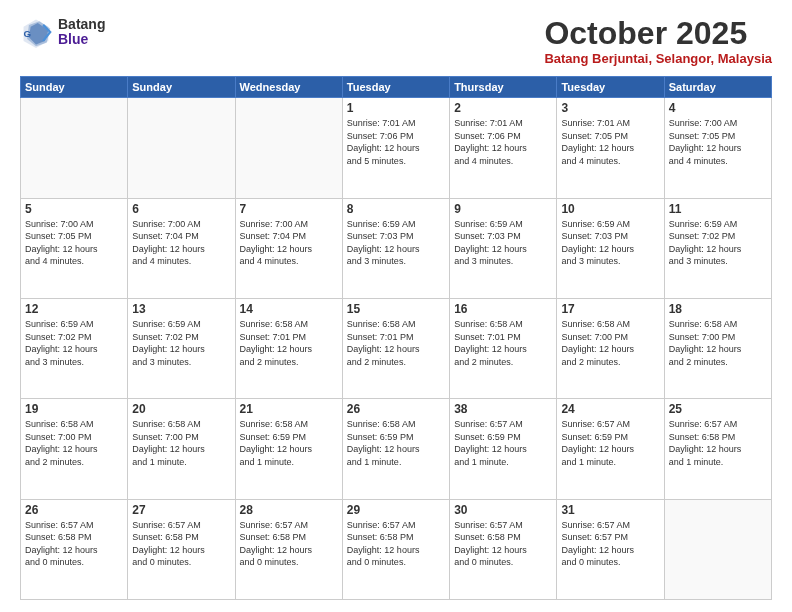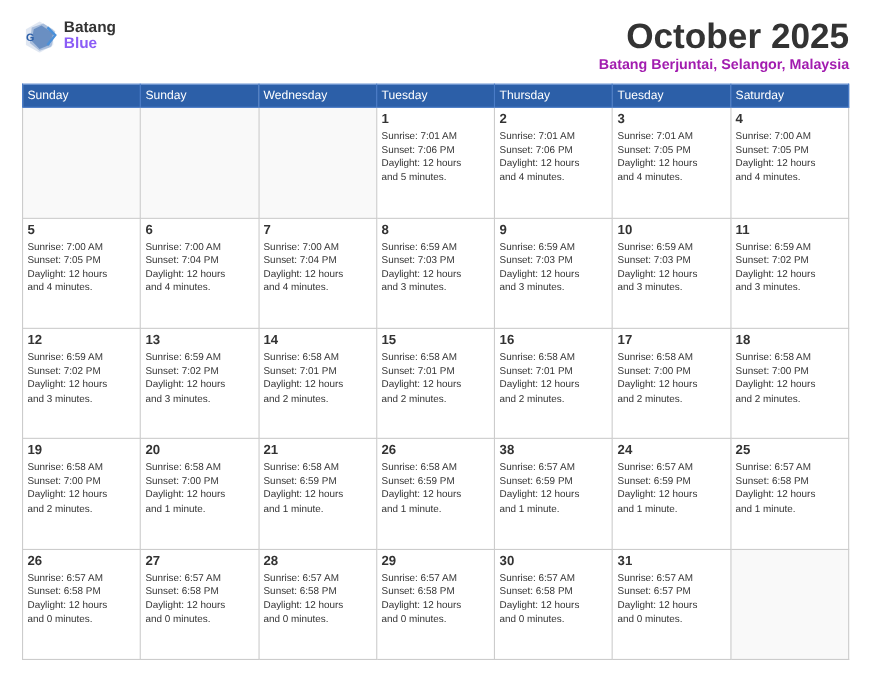--- a/index.html
+++ b/index.html
@@ -34,52 +34,51 @@
       line-height: 1.1;
     }
     .logo-general {
       font-size: 14px;
       font-weight: bold;
       color: #333;
     }
     .logo-blue {
       font-size: 14px;
       font-weight: bold;
-      color: #8b5cf6;
+      color: #4c1d95;
     }
     .logo-icon {
       width: 32px;
       height: 32px;
     }
     .title-block {
-      text-align: right;
     }
     .month-title {
       font-size: 32px;
       font-weight: bold;
       color: #333;
       line-height: 1.1;
     }
     .location {
       font-size: 13px;
-      color: #a21caf;
+      color: #b91c1c;
       font-weight: bold;
     }
     .calendar {
       flex: 1;
       border: 1px solid #ccc;
       border-collapse: collapse;
       width: 100%;
       table-layout: fixed;
     }
     .calendar th {
       background: #2c5fa8;
       color: #fff;
       font-size: 11px;
-      font-weight: normal;
+      font-weight: bold;
       padding: 4px 4px;
       border: 1px solid #4a7cc7;
       text-align: left;
     }
     .calendar td {
       border: 1px solid #ccc;
       vertical-align: top;
       padding: 3px 4px;
       font-size: 9.5px;
       color: #333;

